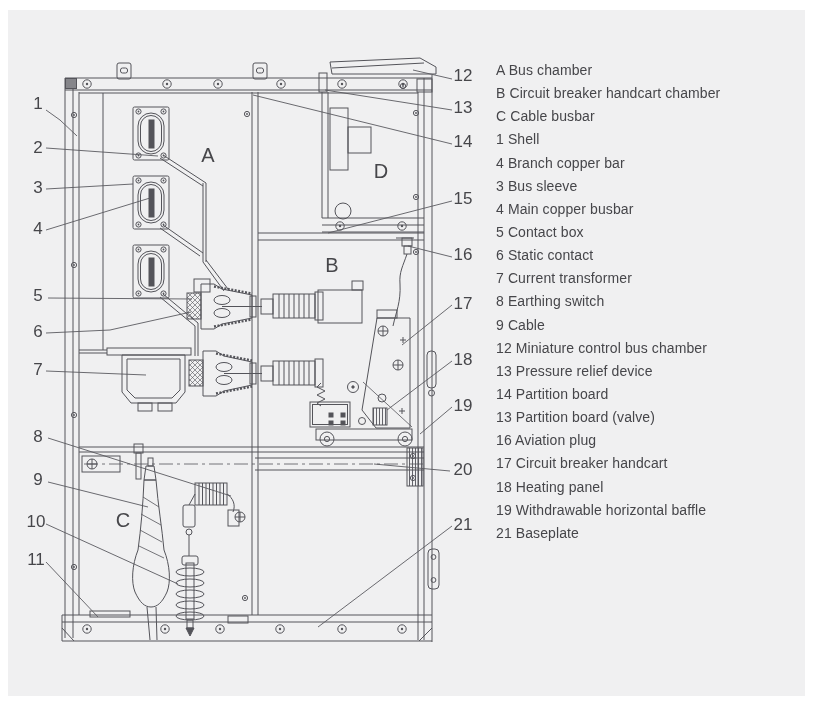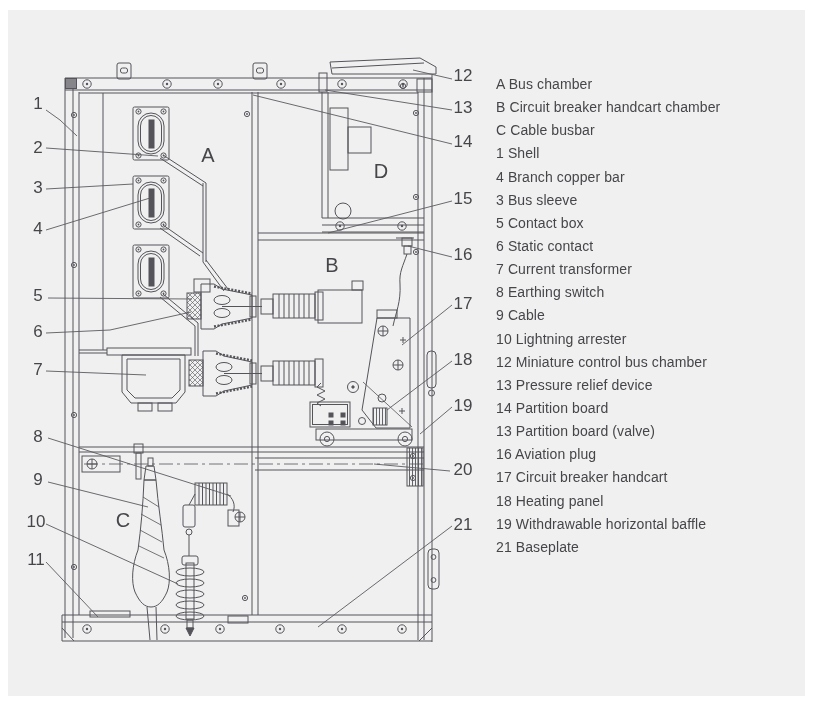--- a/index.html
+++ b/index.html
@@ -6,21 +6,21 @@
   .page{position:relative;width:813px;height:701px;background:#ffffff;overflow:hidden;
         font-family:"Liberation Sans","DejaVu Sans",sans-serif;}
   .canvas{position:absolute;left:8px;top:10px;width:797px;height:686px;background:#f0f0f1;}
   svg.diagram{position:absolute;left:0;top:0;}
   .draw{stroke:#54545a;fill:none;stroke-width:1;}
   .thin{stroke-width:0.8;}
   .leaders{stroke:#5a5a60;fill:none;stroke-width:0.9;}
   text{stroke:none;fill:#46464a;}
   .callout{font-size:17px;}
   .chamber{font-size:20px;}
-  .legend{position:absolute;left:496px;top:73px;width:310px;color:#46464a;
+  .legend{position:absolute;left:496px;top:59px;width:310px;color:#46464a;
           font-size:14px;letter-spacing:0.1px;}
   .legend .row{height:23.15px;line-height:23.15px;white-space:nowrap;}
 </style>
 </head>
 <body>
 
 <div class="page">
   <div class="canvas"></div>
 
   <svg class="diagram" width="813" height="701" viewBox="0 0 813 701">
@@ -362,26 +362,26 @@
     </g>
   </svg>
 
   <div class="legend">
     <div class="row">A Bus chamber</div>
     <div class="row">B Circuit breaker handcart chamber</div>
     <div class="row">C Cable busbar</div>
     <div class="row">1 Shell</div>
     <div class="row">4 Branch copper bar</div>
     <div class="row">3 Bus sleeve</div>
+    <div class="row">4 Main copper busbar</div>
     <div class="row">5 Contact box</div>
     <div class="row">6 Static contact</div>
     <div class="row">7 Current transformer</div>
     <div class="row">8 Earthing switch</div>
     <div class="row">9 Cable</div>
-    <div class="row">10 Lightning arrester</div>
     <div class="row">12 Miniature control bus chamber</div>
     <div class="row">13 Pressure relief device</div>
     <div class="row">14 Partition board</div>
     <div class="row">13 Partition board (valve)</div>
     <div class="row">16 Aviation plug</div>
     <div class="row">17 Circuit breaker handcart</div>
     <div class="row">18 Heating panel</div>
     <div class="row">19 Withdrawable horizontal baffle</div>
     <div class="row">21 Baseplate</div>
   </div>

